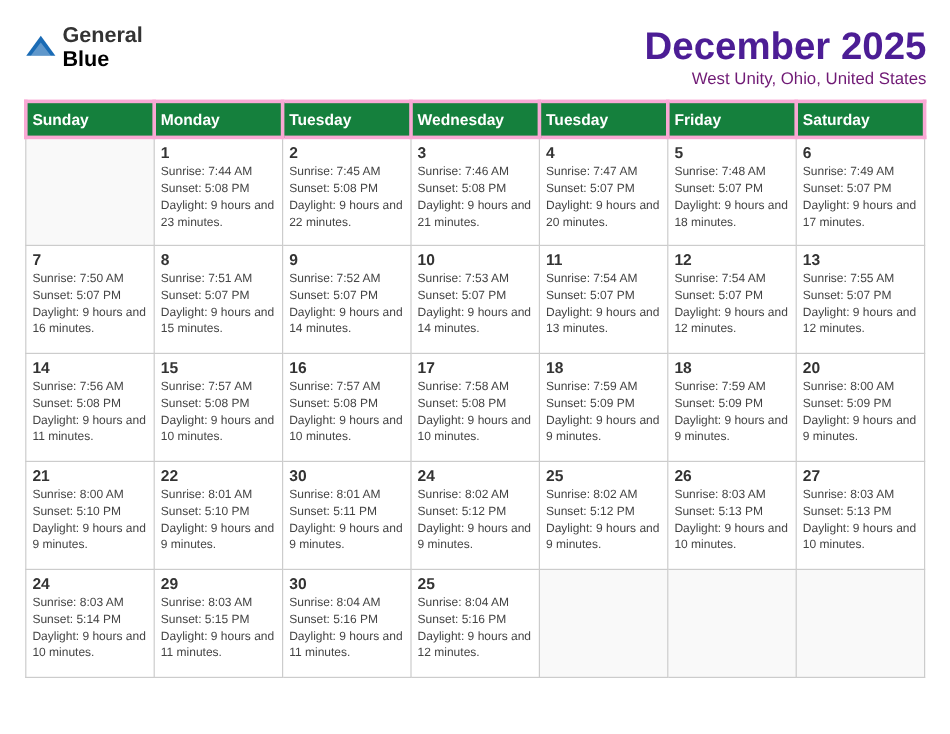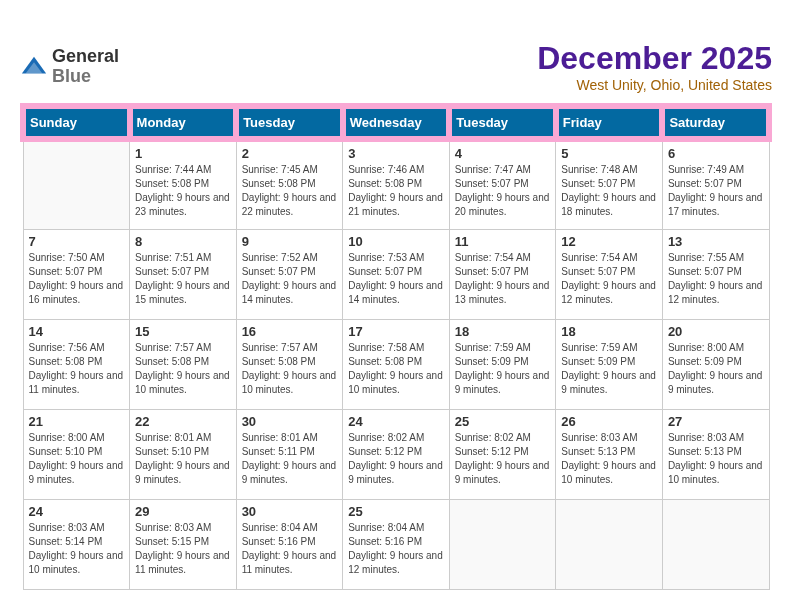--- a/index.html
+++ b/index.html
@@ -6,64 +6,63 @@
     body {
       font-family: Arial, sans-serif;
       background: #fff;
       width: 792px;
       min-height: 612px;
       padding: 20px;
     }
     .header {
       display: flex;
       justify-content: space-between;
-      align-items: center;
+      align-items: flex-start;
       margin-bottom: 10px;
-      margin-top: 20px;
     }
     .logo {
       display: flex;
       align-items: center;
       gap: 4px;
     }
     .logo-text {
       font-size: 18px;
       font-weight: bold;
       line-height: 1.1;
     }
     .logo-general { color: #333; }
-    .logo-blue { color: #737373; }
+    .logo-blue { color: #000000; }
     .logo-icon {
       width: 28px;
       height: 28px;
     }
     .title-block {
       text-align: right;
     }
     .month-title {
       font-size: 32px;
       font-weight: bold;
       color: #4c1d95;
     }
     .location {
       font-size: 14px;
-      color: #a16207;
+      color: #701a75;
     }
     .calendar {
       width: 100%;
       border-collapse: collapse;
       border: 1px solid #ccc;
     }
     .calendar th {
-      background-color: #0369a1;
+      background-color: #15803d;
       color: #fff;
       padding: 6px 4px;
       font-size: 13px;
       text-align: left;
-      border: 6px solid #f9a8d4;
+      border: 3px solid #f9a8d4;
     }
     .calendar td {
       vertical-align: top;
       border: 1px solid #ccc;
       padding: 4px 5px;
       font-size: 10px;
       color: #333;
       width: calc(100% / 7);
       min-height: 80px;
       height: 90px;

